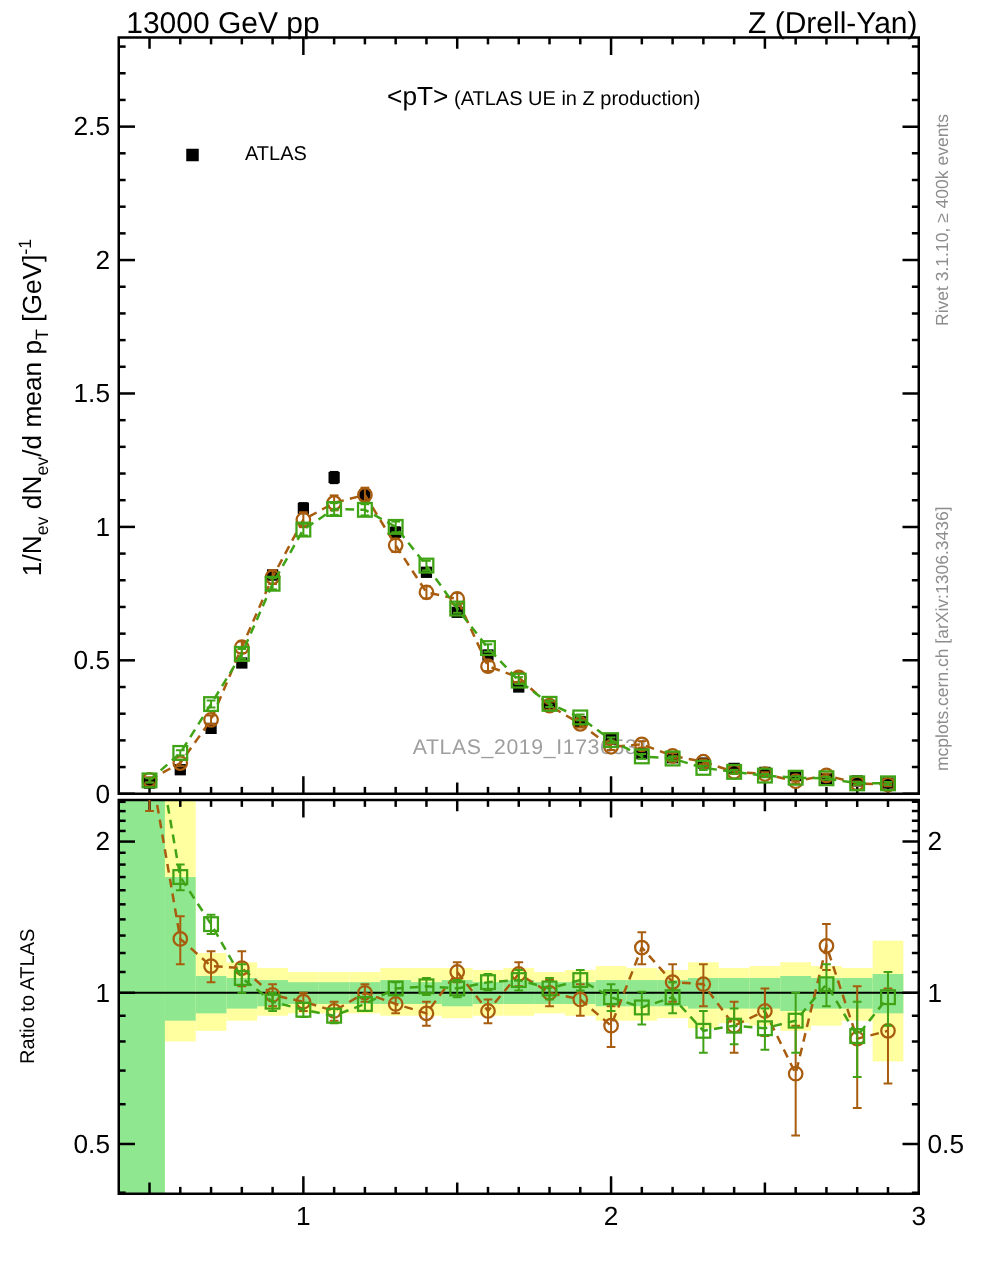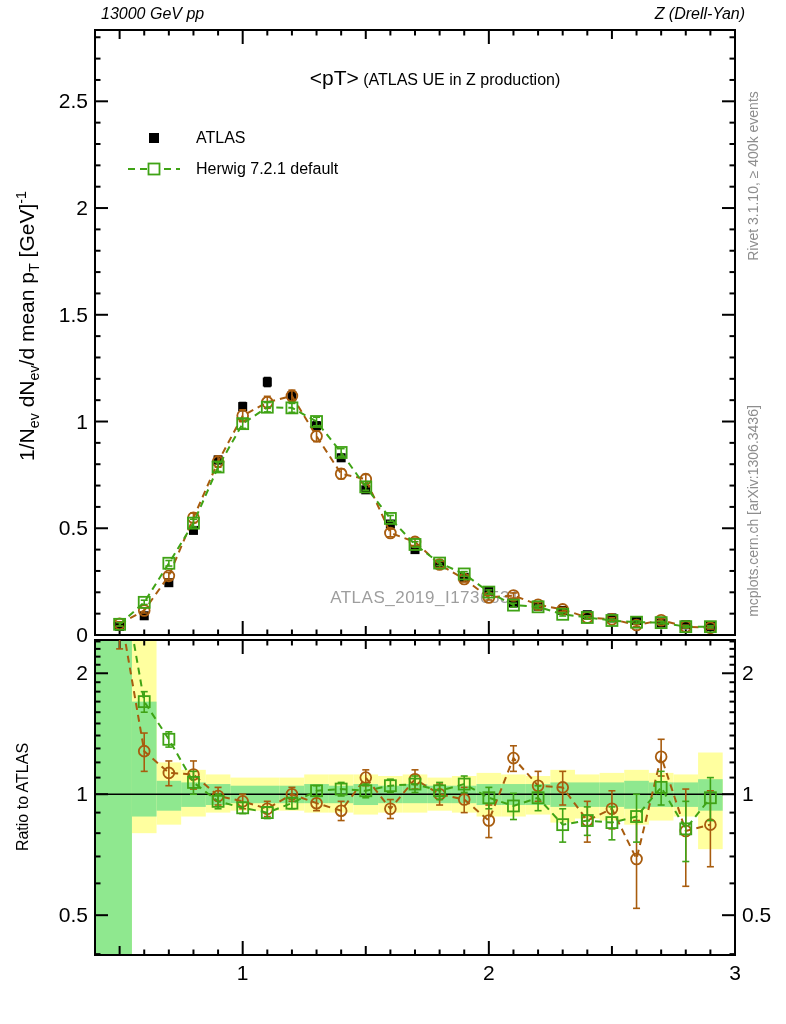--- a/index.html
+++ b/index.html
@@ -1,26 +1,26 @@
 <!DOCTYPE html>
 <html><head>
 <meta charset="utf-8">
 <style>
   html,body{margin:0;padding:0;background:#fff;}
   #page{position:relative;width:786px;height:1024px;background:#fff;overflow:hidden;
         font-family:"Liberation Sans","DejaVu Sans",sans-serif;color:#000;}
   .abs{position:absolute;}
   #chart-svg{position:absolute;left:0;top:0;}
-  .hdr{font-size:16px;white-space:nowrap;font-style:italic;}
+  .hdr{font-size:24px;white-space:nowrap;}
   #header-left{left:101px;top:5px;}
-  #header-right{right:41px;top:5px;}
+  #header-right{right:52px;top:5px;}
   #plot-title{left:95px;top:66px;width:680px;text-align:center;white-space:nowrap;}
   #plot-title .sym{font-size:21px;}
   #plot-title .ctx{font-size:16px;}
-  #legend{left:126px;top:122px;}
+  #legend{left:126px;top:108px;}
   .legend-row{display:flex;align-items:center;height:31px;}
   .legend-swatch{width:56px;height:20px;margin-right:14px;flex:0 0 auto;}
   .legend-label{font-size:16px;white-space:nowrap;}
   #main-y-label{left:-253px;top:312px;width:560px;height:28px;text-align:center;
       transform:rotate(-90deg);font-size:21px;white-space:nowrap;}
   #ratio-y-label{left:-55px;top:786px;width:160px;height:22px;text-align:center;
       transform:rotate(-90deg);font-size:16px;white-space:nowrap;}
   #x-label{right:41px;top:982px;font-size:21px;white-space:nowrap;}
   sub{font-size:68%;} sup{font-size:68%;}
   #watermark{left:95px;top:588px;width:660px;text-align:center;font-size:17px;color:#9e9e9e;
@@ -844,27 +844,20 @@
     <span class="ctx">(ATLAS UE in Z production)</span>
   </div>
 
   <div id="legend" class="abs">
     <div class="legend-row">
       <svg class="legend-swatch" viewBox="0 0 56 20">
           <rect x="23" y="5" width="10" height="10" fill="#000000"></rect>
         </svg>
       <span class="legend-label">ATLAS</span>
     </div>
-    <div class="legend-row">
-      <svg class="legend-swatch" viewBox="0 0 56 20">
-          <line x1="2" x2="54" y1="10" y2="10" stroke="#3fa315" stroke-width="2" stroke-dasharray="7 5"></line>
-          <rect x="22.5" y="4.5" width="11" height="11" fill="#fff" stroke="#3fa315" stroke-width="1.8"></rect>
-        </svg>
-      <span class="legend-label">Herwig 7.2.1 default</span>
-    </div>
   </div>
 
   <div id="main-y-label" class="abs"><span>1/N</span><sub>ev</sub><span> dN</span><sub>ev</sub><span>/d mean p</span><sub>T</sub><span> [GeV]</span><sup>-1</sup></div>
 
   <div id="ratio-y-label" class="abs">Ratio to ATLAS</div>
 
 
   <div id="credit-rivet" class="abs">Rivet 3.1.10, ≥ 400k events</div>
   <div id="credit-mcplots" class="abs">mcplots.cern.ch [arXiv:1306.3436]</div>
 

